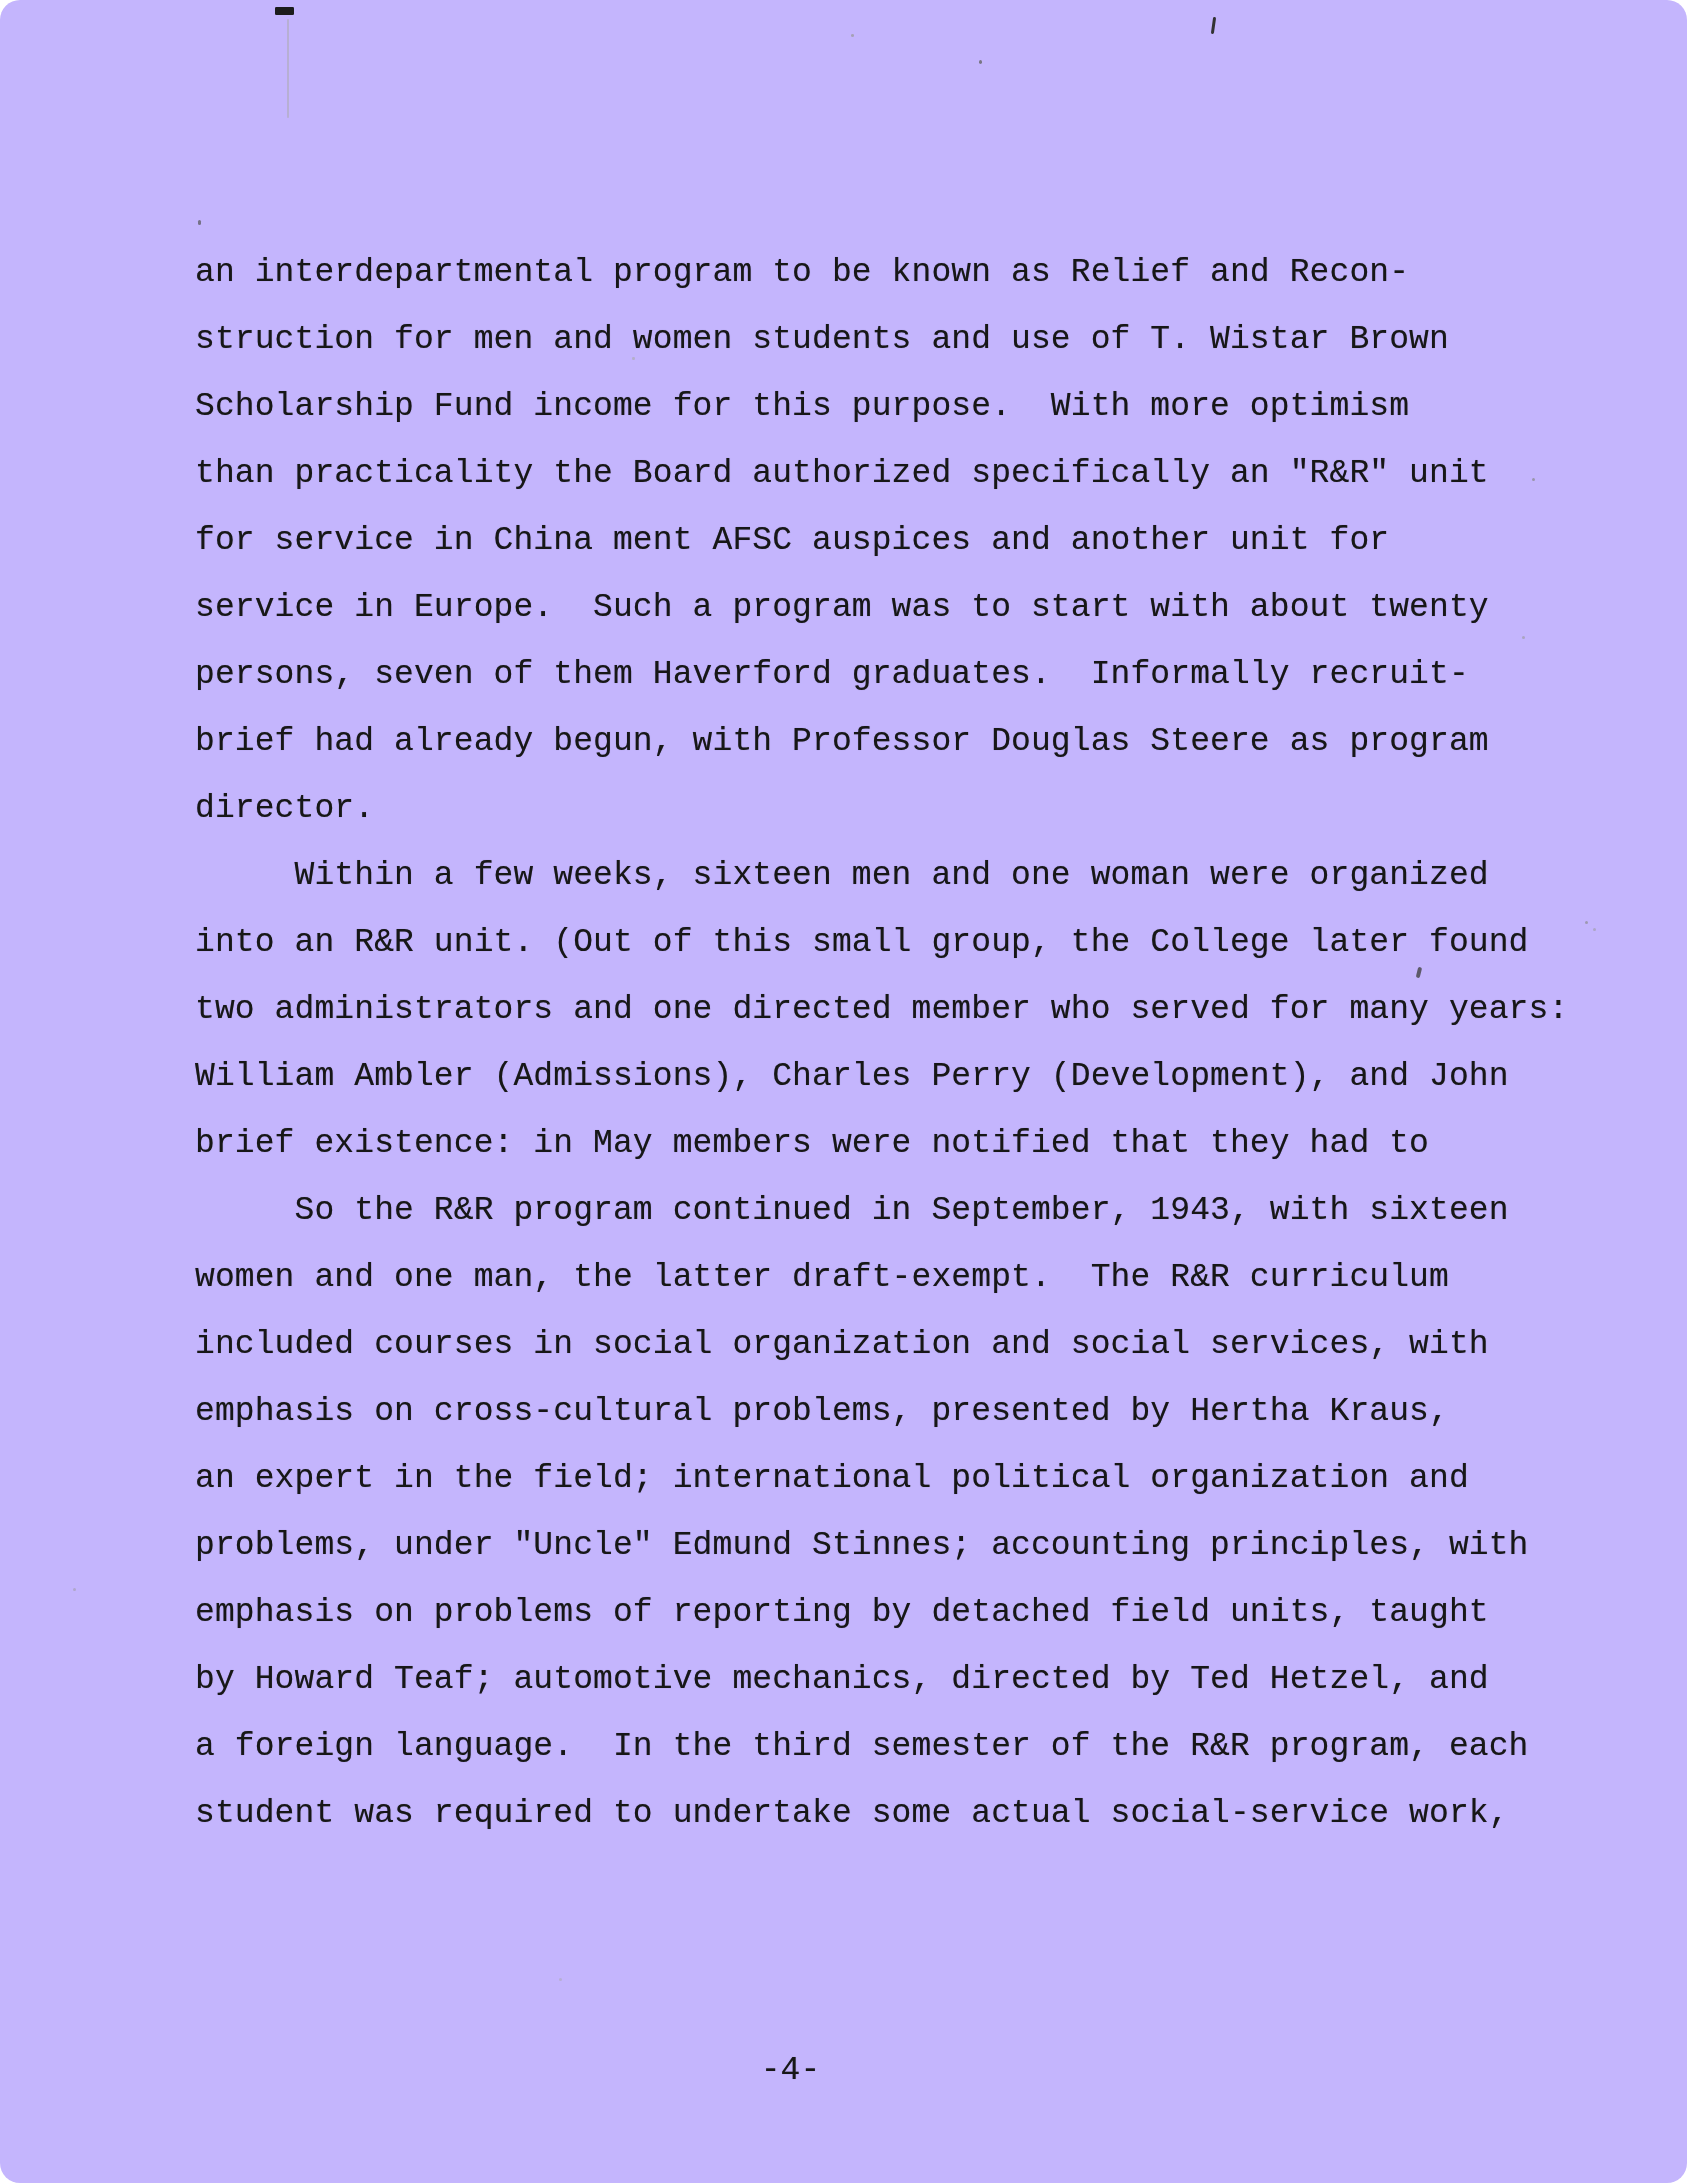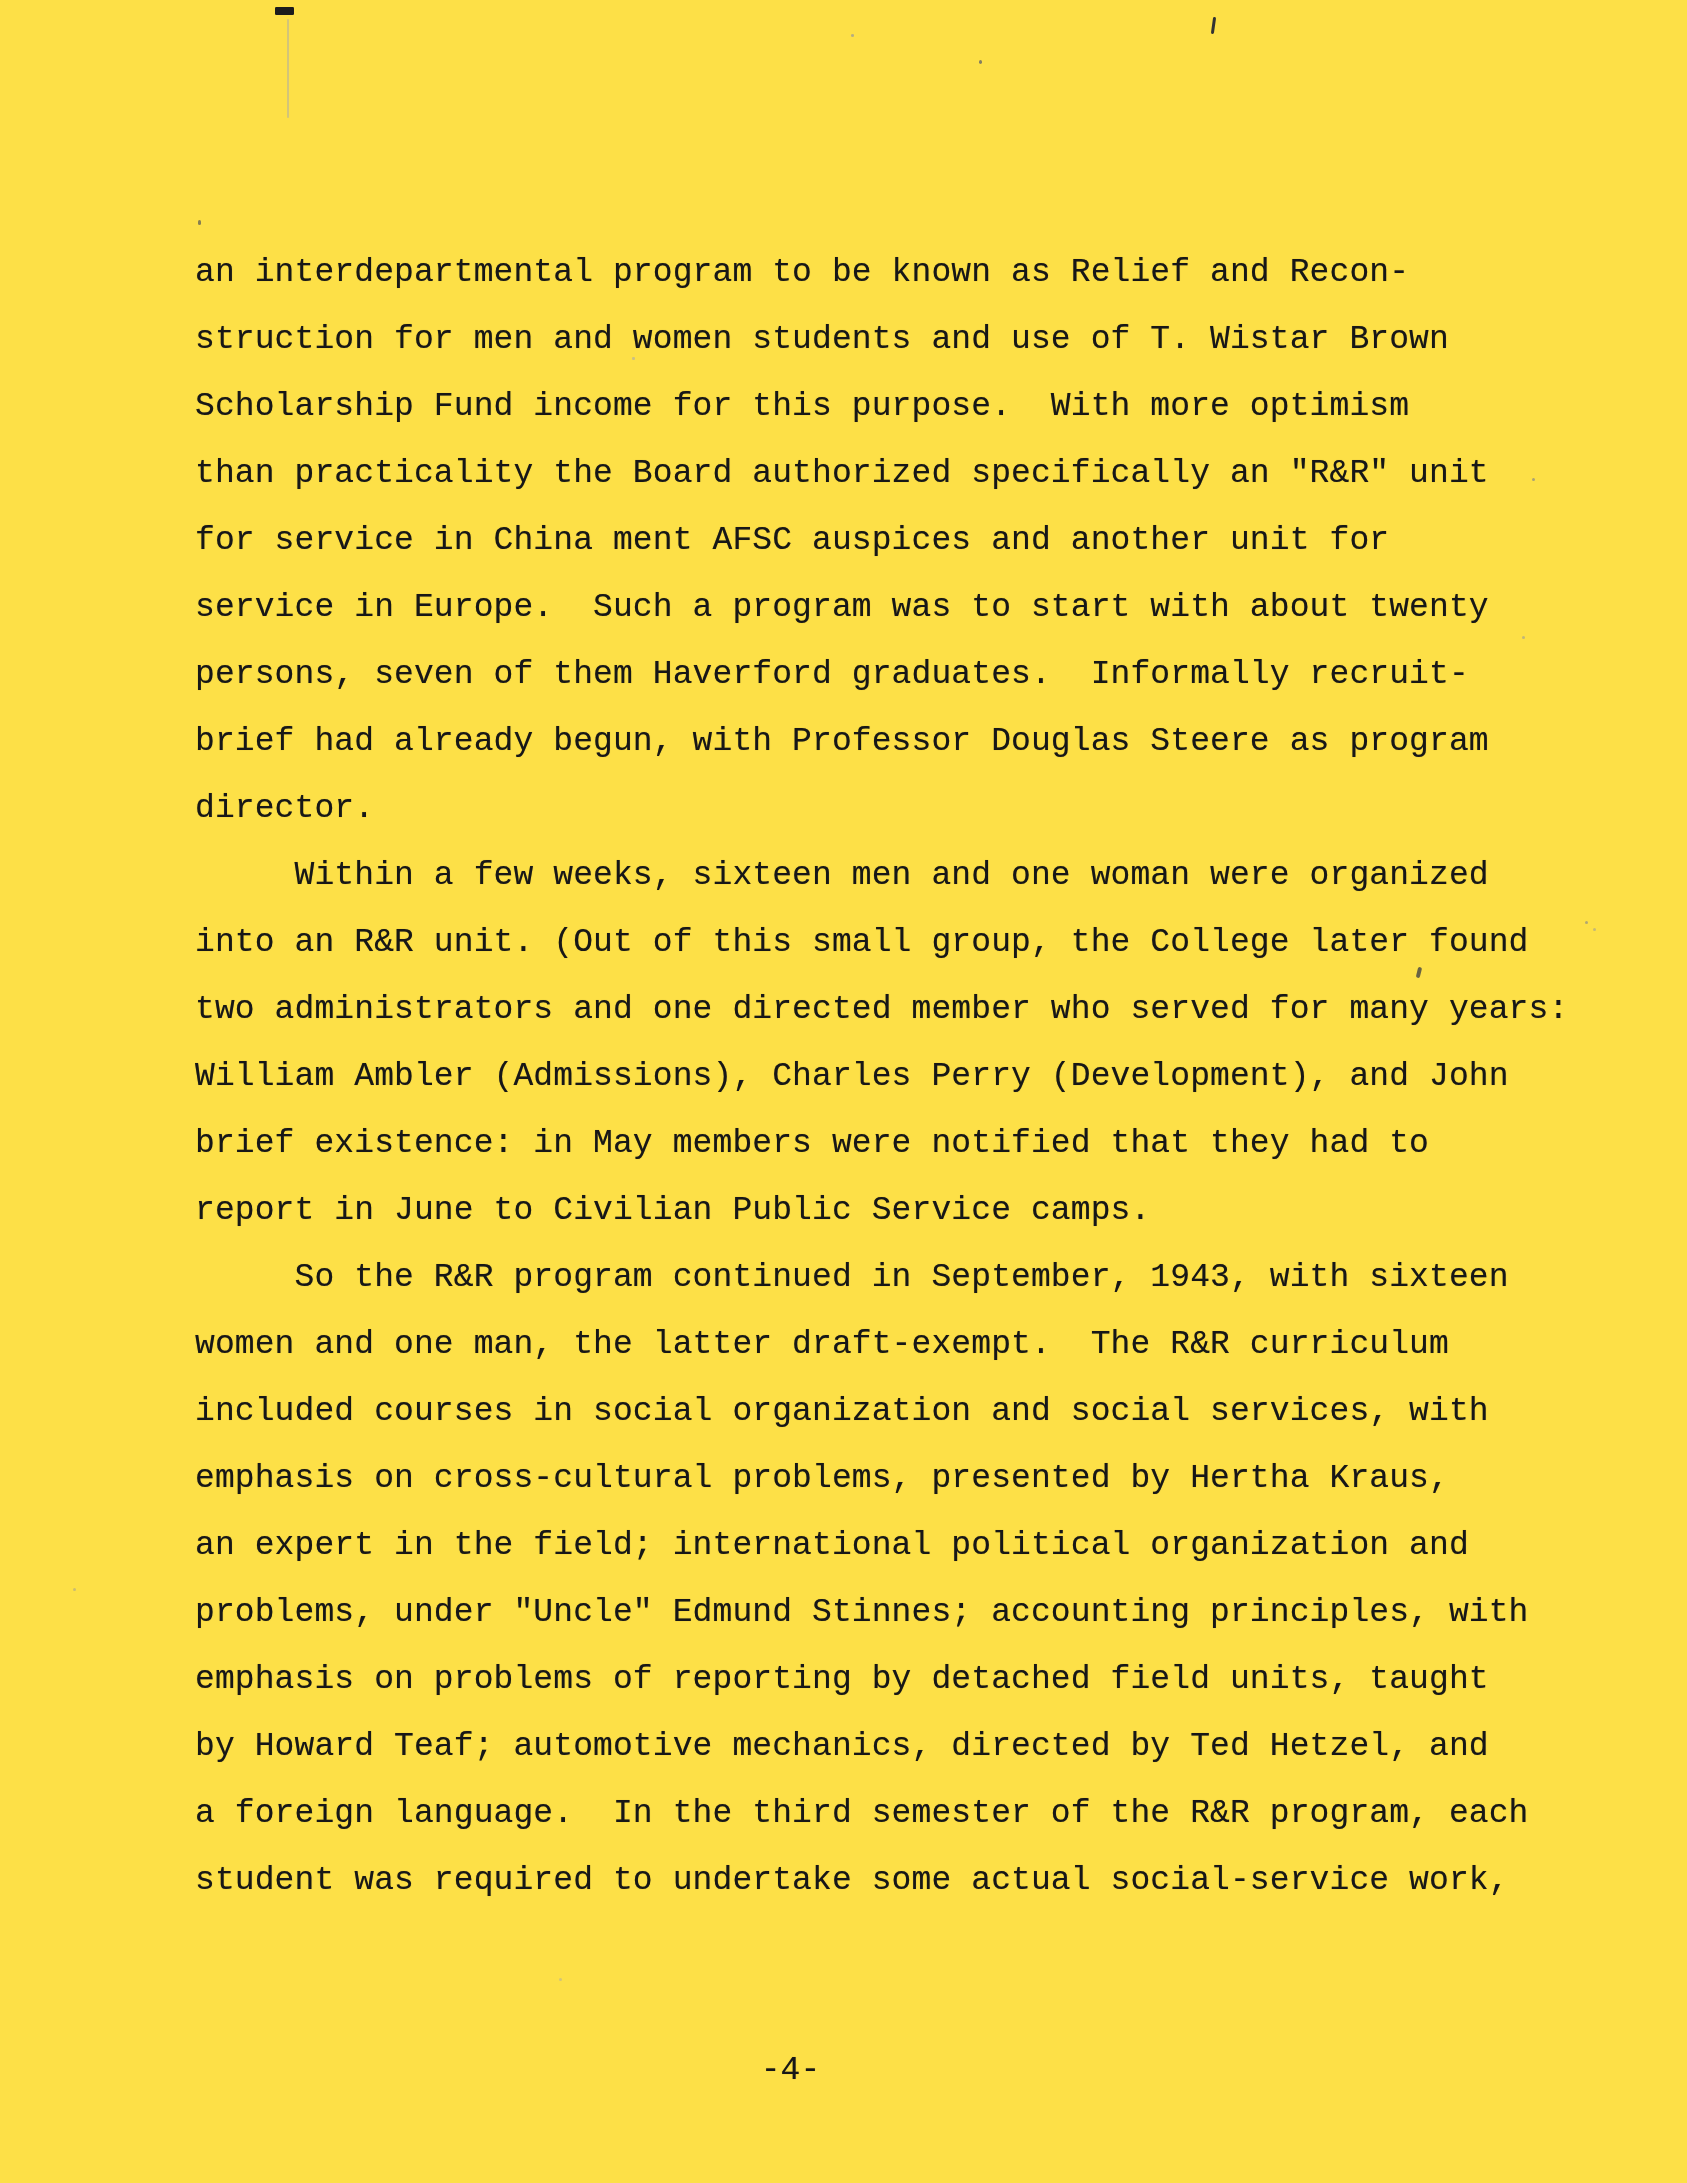--- a/index.html
+++ b/index.html
@@ -4,24 +4,25 @@
 <style>
   html, body {
     margin: 0;
     padding: 0;
     background: #ffffff;
   }
   .page {
     position: relative;
     width: 1687px;
     height: 2183px;
-    background: #fde047;
+    background: #c4b5fd;
     overflow: hidden;
     font-family: "Liberation Mono", "DejaVu Sans Mono", monospace;
     color: #171717;
+    border-radius: 20px;
   }
   .textblock {
     position: absolute;
     left: 195px;
     top: 239px;
   }
   .line {
     white-space: pre;
     font-size: 33px;
     line-height: 67px;
@@ -74,21 +75,20 @@
     <div class="line">for service in China ment AFSC auspices and another unit for</div>
     <div class="line">service in Europe.  Such a program was to start with about twenty</div>
     <div class="line">persons, seven of them Haverford graduates.  Informally recruit-</div>
     <div class="line">brief had already begun, with Professor Douglas Steere as program</div>
     <div class="line">director.</div>
     <div class="line">     Within a few weeks, sixteen men and one woman were organized</div>
     <div class="line">into an R&amp;R unit. (Out of this small group, the College later found</div>
     <div class="line">two administrators and one directed member who served for many years:</div>
     <div class="line">William Ambler (Admissions), Charles Perry (Development), and John</div>
     <div class="line">brief existence: in May members were notified that they had to</div>
-    <div class="line">report in June to Civilian Public Service camps.</div>
     <div class="line">     So the R&amp;R program continued in September, 1943, with sixteen</div>
     <div class="line">women and one man, the latter draft-exempt.  The R&amp;R curriculum</div>
     <div class="line">included courses in social organization and social services, with</div>
     <div class="line">emphasis on cross-cultural problems, presented by Hertha Kraus,</div>
     <div class="line">an expert in the field; international political organization and</div>
     <div class="line">problems, under "Uncle" Edmund Stinnes; accounting principles, with</div>
     <div class="line">emphasis on problems of reporting by detached field units, taught</div>
     <div class="line">by Howard Teaf; automotive mechanics, directed by Ted Hetzel, and</div>
     <div class="line">a foreign language.  In the third semester of the R&amp;R program, each</div>
     <div class="line">student was required to undertake some actual social-service work,</div>

